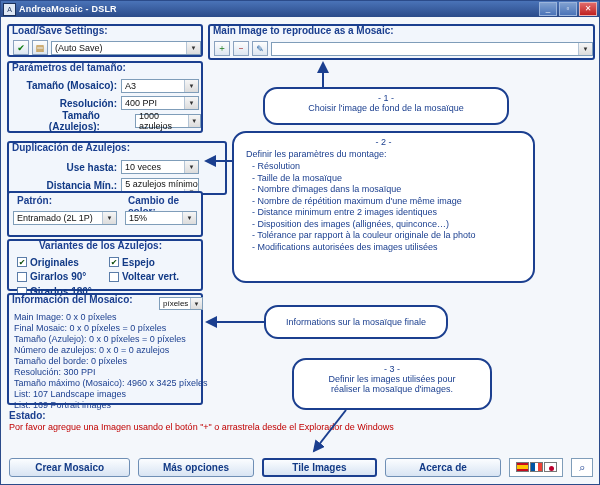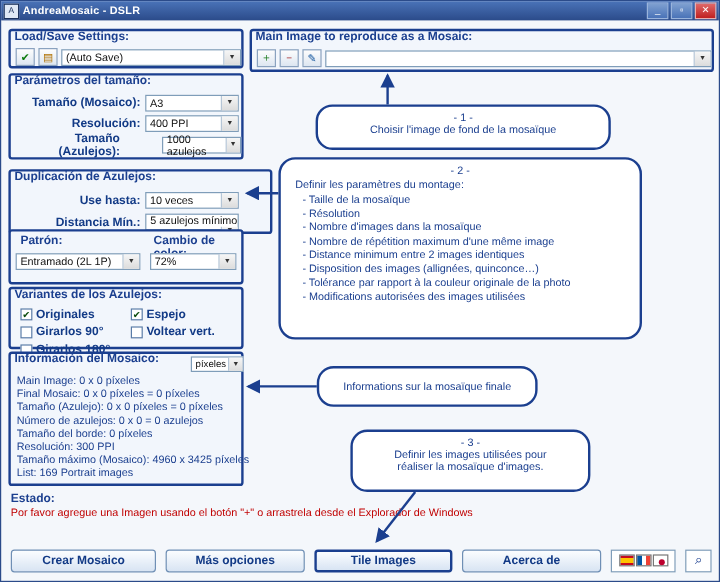--- a/index.html
+++ b/index.html
@@ -205,27 +205,27 @@
   </div>
 
   <div class="gb" style="left:6px;top:190px;width:196px;height:46px;">
     <div style="position:absolute;left:4px;top:1px;" class="sec-head">Patrón:</div>
     <div style="position:absolute;left:115px;top:1px;" class="sec-head">Cambio de color:</div>
     <div class="combo" style="position:absolute;left:4px;top:18px;width:104px;">
       <span>Entramado (2L 1P)</span>
       <span class="arrow">▼</span>
     </div>
     <div class="combo" style="position:absolute;left:116px;top:18px;width:72px;">
-      <span>72%</span>
+      <span>15%</span>
       <span class="arrow">▼</span>
     </div>
   </div>
 
   <div class="gb" style="left:6px;top:238px;width:196px;height:52px;">
-    <div class="sec-head" style="padding:0 0 0 3px;margin-top:-1px;">Variantes de los Azulejos:</div>
+    <div class="sec-head" style="padding:0 0 0 3px;margin-top:-1px;margin-left:27px;">Variantes de los Azulejos:</div>
     <div style="position:absolute;left:8px;top:15px;width:182px;">
       <div style="display:flex;height:12px;">
         <div class="chk" style="width:92px;">
           <span class="chkbox">✔</span>
           <span class="lbl-b">Originales</span>
         </div>
         <div class="chk">
           <span class="chkbox">✔</span>
           <span class="lbl-b">Espejo</span>
         </div>
@@ -256,40 +256,41 @@
       <span class="arrow" style="width:11px;height:11px;">▼</span>
     </div>
     <div style="position:absolute;left:5px;top:17px;width:188px;">
       <div class="info-line">Main Image: 0 x 0 píxeles</div>
       <div class="info-line">Final Mosaic: 0 x 0 píxeles = 0 píxeles</div>
       <div class="info-line">Tamaño (Azulejo): 0 x 0 píxeles = 0 píxeles</div>
       <div class="info-line">Número de azulejos: 0 x 0 = 0 azulejos</div>
       <div class="info-line">Tamaño del borde: 0 píxeles</div>
       <div class="info-line">Resolución: 300 PPI</div>
       <div class="info-line">Tamaño máximo (Mosaico): 4960 x 3425 píxeles</div>
+      <div class="info-line">List: 107 Landscape images</div>
       <div class="info-line">List: 169 Portrait images</div>
     </div>
   </div>
 
   <div style="position:absolute;left:8px;top:409px;width:584px;">
     <div class="sec-head" style="padding:0;">Estado:</div>
     <div style="color:#c00000;font-size:9px;margin-top:1px;">Por favor agregue una Imagen usando el botón "+" o arrastrela desde el Explorador de Windows</div>
   </div>
 
   <div class="callout" style="left:262px;top:86px;width:246px;height:38px;">
     <div class="ctitle">- 1 -</div>
     <div class="ctitle">Choisir l'image de fond de la mosaïque</div>
   </div>
 
   <div class="callout" style="left:231px;top:130px;width:303px;height:152px;text-align:left;">
     <div class="ctitle">- 2 -</div>
     <div style="margin-top:2px;margin-left:4px;">Definir les paramètres du montage:</div>
     <ul>
+      <li>- Résolution</li>
       <li>- Taille de la mosaïque</li>
-      <li>- Résolution</li>
       <li>- Nombre d'images dans la mosaïque</li>
       <li>- Nombre de répétition maximum d'une même image</li>
       <li>- Distance minimum entre 2 images identiques</li>
       <li>- Disposition des images (allignées, quinconce…)</li>
       <li>- Tolérance par rapport à la couleur originale de la photo</li>
       <li>- Modifications autorisées des images utilisées</li>
     </ul>
   </div>
 
   <div class="callout" style="left:263px;top:304px;width:184px;height:34px;display:flex;align-items:center;justify-content:center;">

